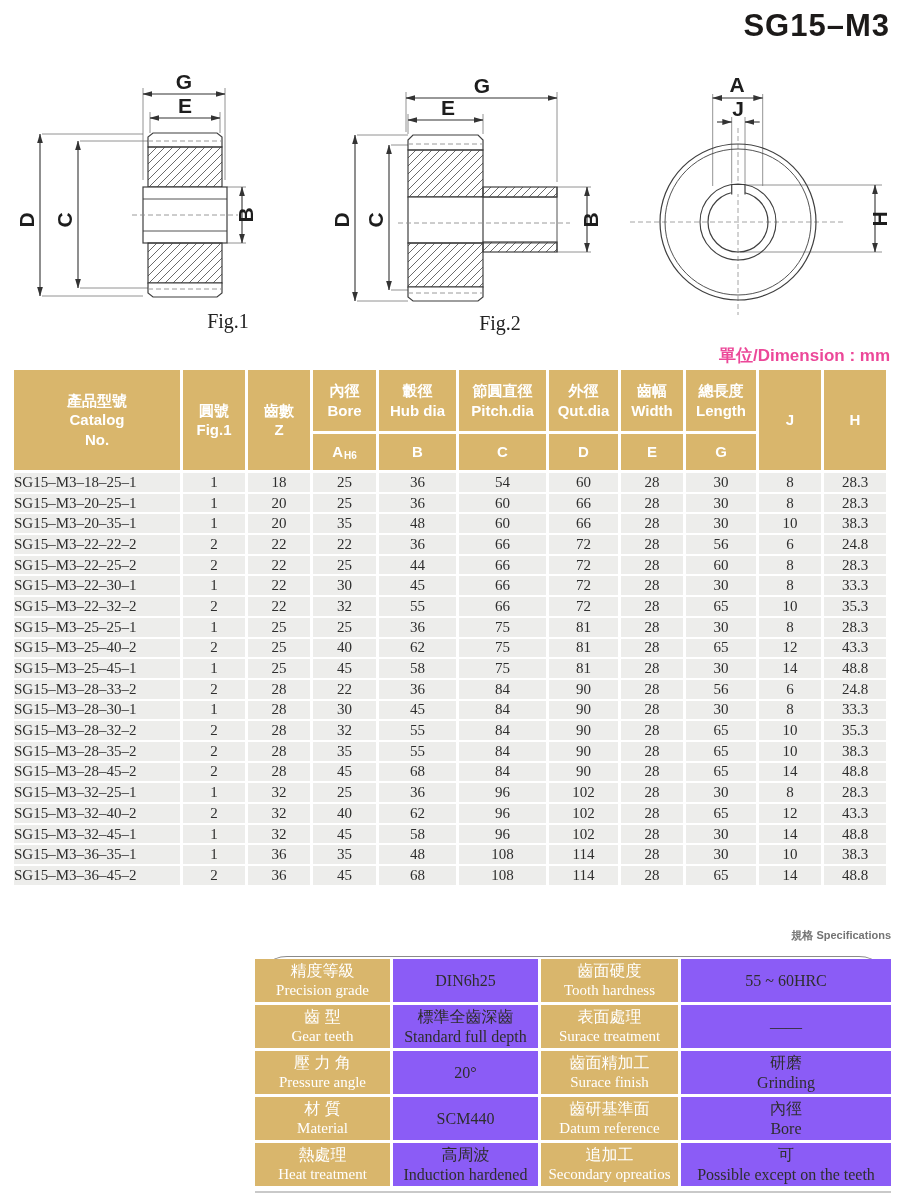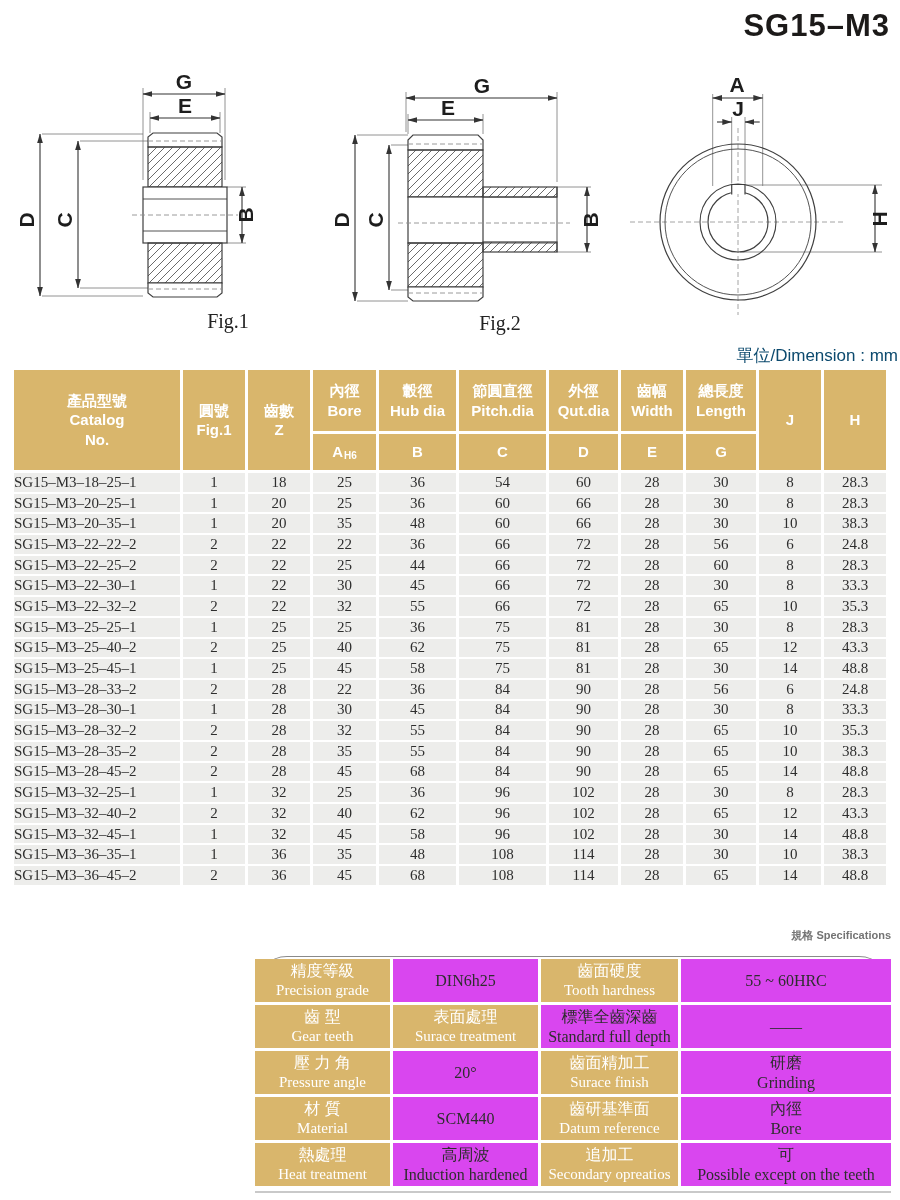--- a/index.html
+++ b/index.html
@@ -6,21 +6,21 @@
   body{
     width:900px;height:1200px;position:relative;background:#ffffff;
     font-family:"Liberation Sans",sans-serif;color:#2e2e2e;overflow:hidden;
   }
   .abs{position:absolute;}
   
   .page-title{
     top:8px;right:10px;font-size:31px;font-weight:bold;color:#1c1a19;letter-spacing:1px;
   }
   
-  .unit-note{top:344px;right:2px;font-size:17px;font-weight:normal;color:#0c4a6e;}
+  .unit-note{top:344px;right:10px;font-size:17px;font-weight:bold;color:#ec4899;}
   .specs-title{top:928px;right:9px;font-size:11px;font-weight:bold;color:#737373;}
 
   
   .gtable{left:14px;top:370px;width:860px;}
   .ghead{
     display:grid;column-gap:3px;row-gap:3px;
     grid-template-columns:166px 62px 62px 63px 77px 87px 69px 62px 70px 62px 62px;
     grid-template-rows:61px 36px;
   }
   .hc{
@@ -42,21 +42,21 @@
   .gcell.cat{justify-content:flex-start;}
 
   
   .stable{
     left:255px;top:956px;width:636px;border-top:1px solid #8a8a8a;padding-top:2px;
     display:grid;column-gap:3px;row-gap:3px;
     grid-template-columns:135px 145px 137px 210px;grid-auto-rows:43px;border-radius:32px;
   }
   .scell{display:flex;flex-direction:column;align-items:center;justify-content:center;line-height:1.25;text-align:center;}
   .scell.label{background:#d9b66c;color:#ffffff;}
-  .scell.value{background:#d946ef;color:#2e2e2e;}
+  .scell.value{background:#8b5cf6;color:#2e2e2e;}
   .scell .zh{font-size:16px;}
   .scell.label .en{font-family:"Liberation Serif",serif;font-size:15px;}
   .scell.value .en{font-family:"Liberation Serif",serif;font-size:16px;}
   .bottom-rule{left:255px;top:1191px;width:636px;height:2px;background:#c9c9c9;}
 
   
   .dimtxt{font-family:"Liberation Sans",sans-serif;font-weight:bold;fill:#1d1d1d;}
   .captxt{font-family:"Liberation Serif",serif;fill:#222222;}
 </style>
 </head>
@@ -527,29 +527,29 @@
       <div class="zh">齒面硬度</div>
       <div class="en">Tooth hardness</div>
     </div>
     <div class="scell value">
       <div class="en">55 ~ 60HRC</div>
     </div>
     <div class="scell label">
       <div class="zh">齒 型</div>
       <div class="en">Gear teeth</div>
     </div>
+    <div class="scell value">
+      <div class="zh">標準全齒深齒</div>
+      <div class="en">Standard full depth</div>
+    </div>
     <div class="scell label">
       <div class="zh">表面處理</div>
       <div class="en">Surace treatment</div>
     </div>
     <div class="scell value">
-      <div class="zh">標準全齒深齒</div>
-      <div class="en">Standard full depth</div>
-    </div>
-    <div class="scell value">
       <div class="en">——</div>
     </div>
     <div class="scell label">
       <div class="zh">壓 力 角</div>
       <div class="en">Pressure angle</div>
     </div>
     <div class="scell value">
       <div class="en">20°</div>
     </div>
     <div class="scell label">

